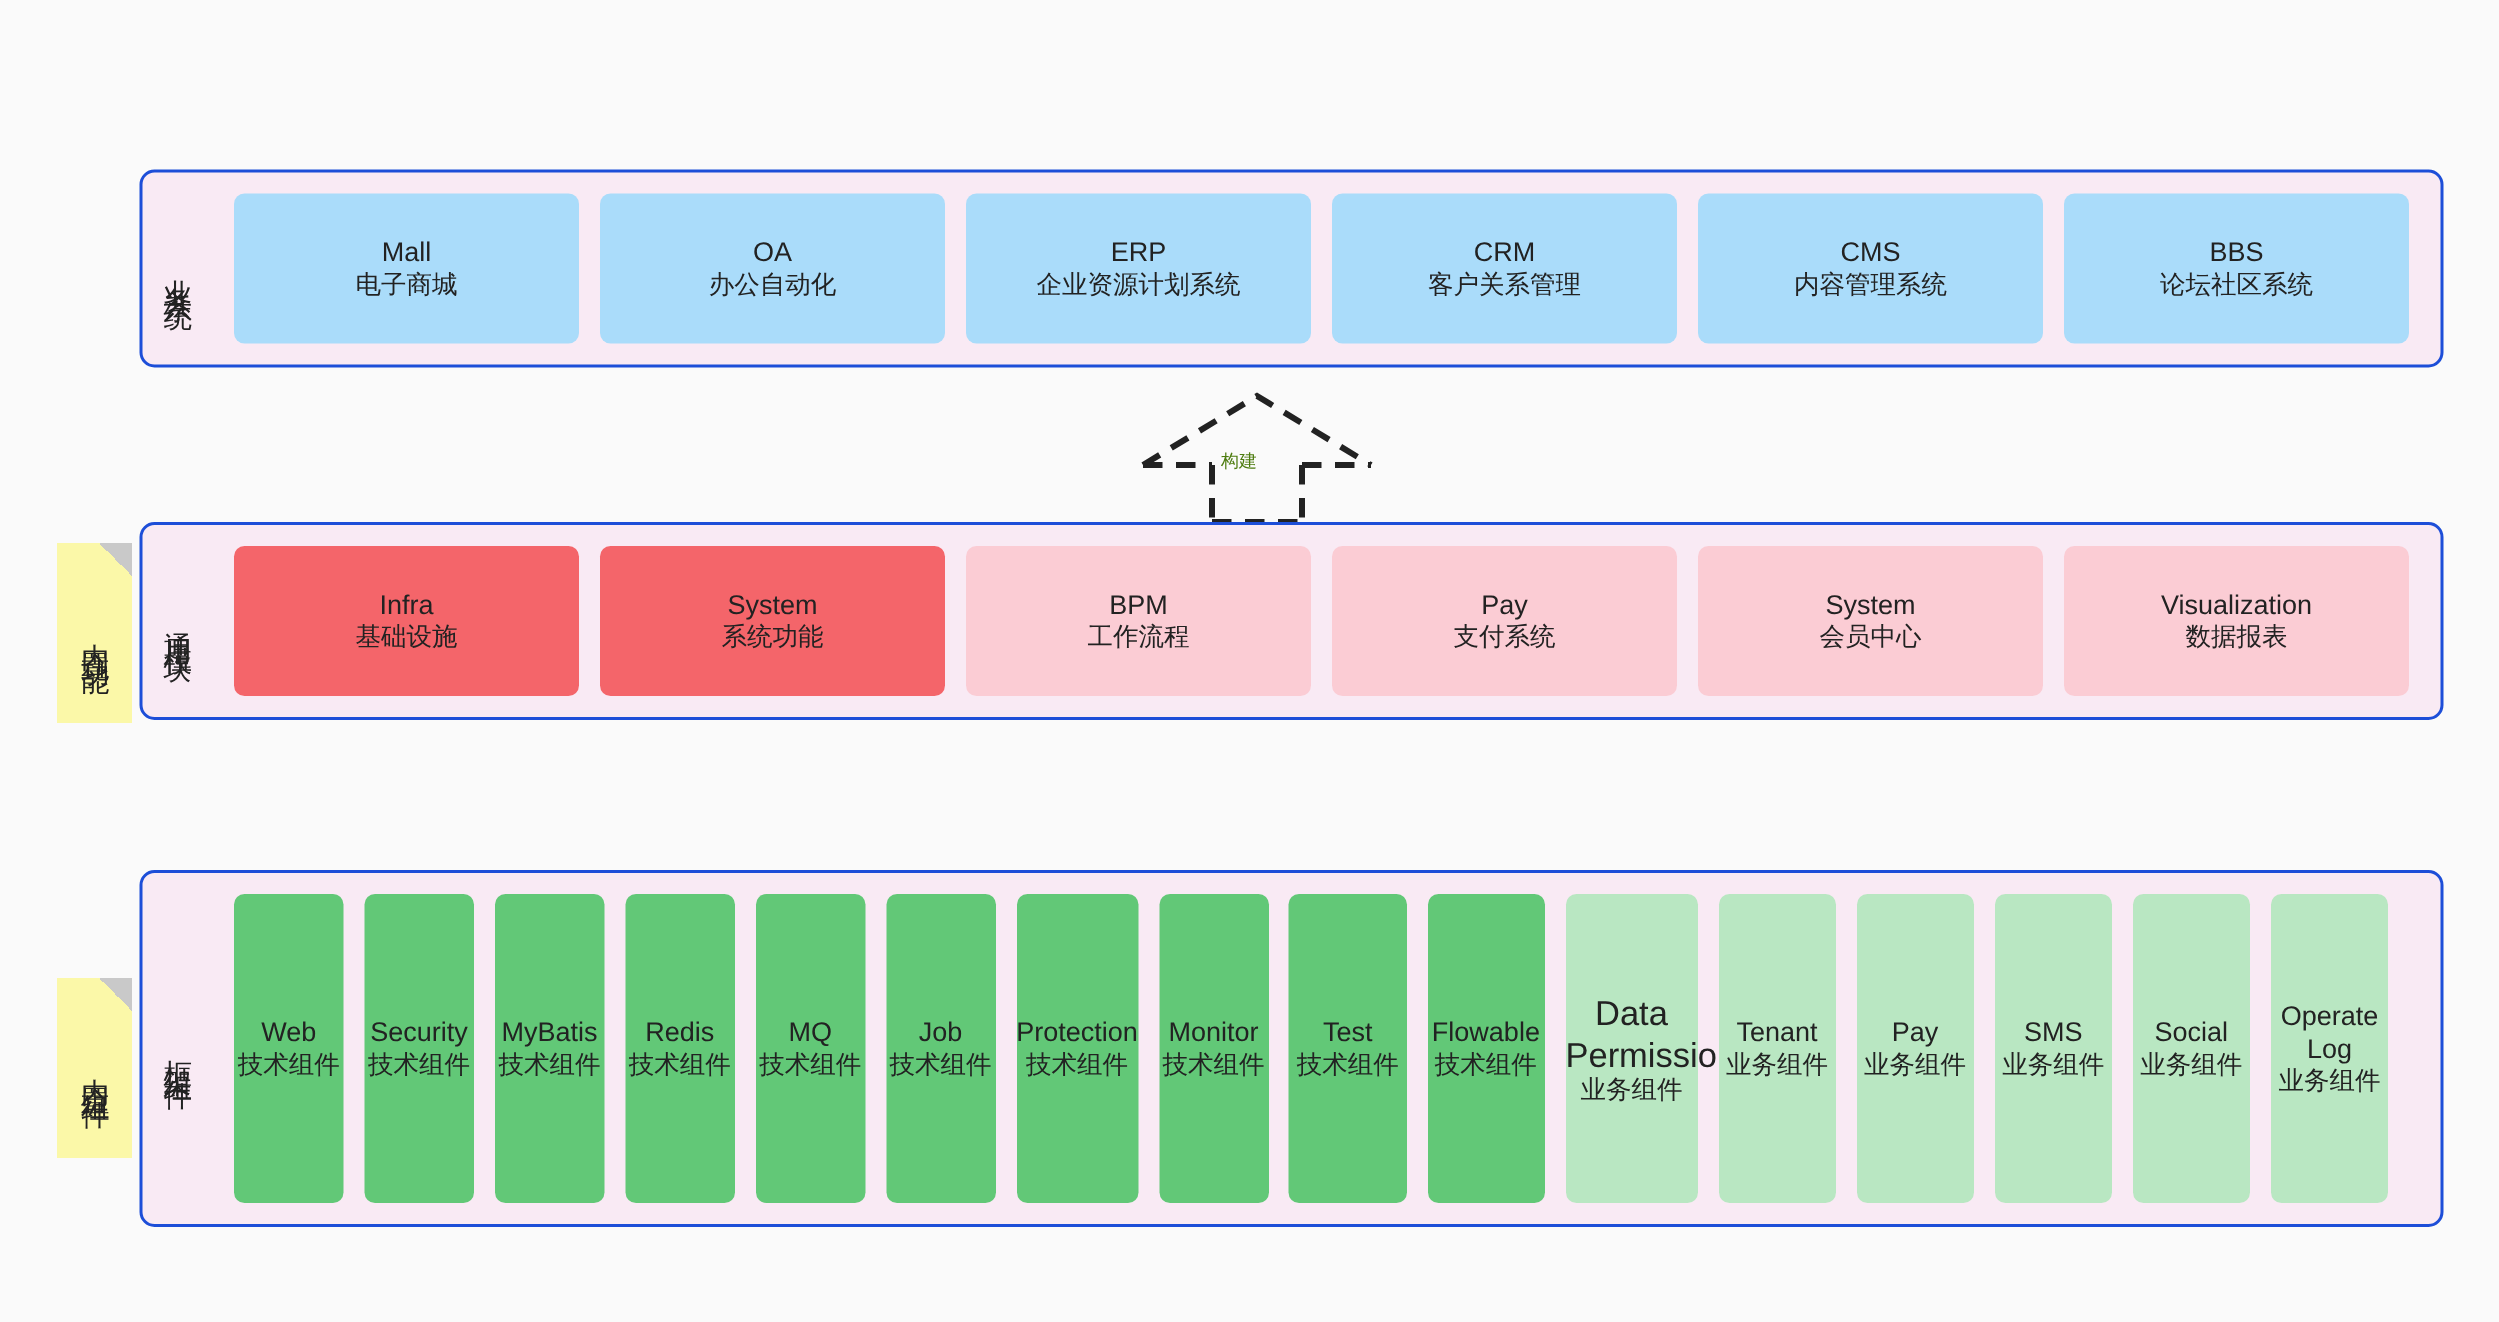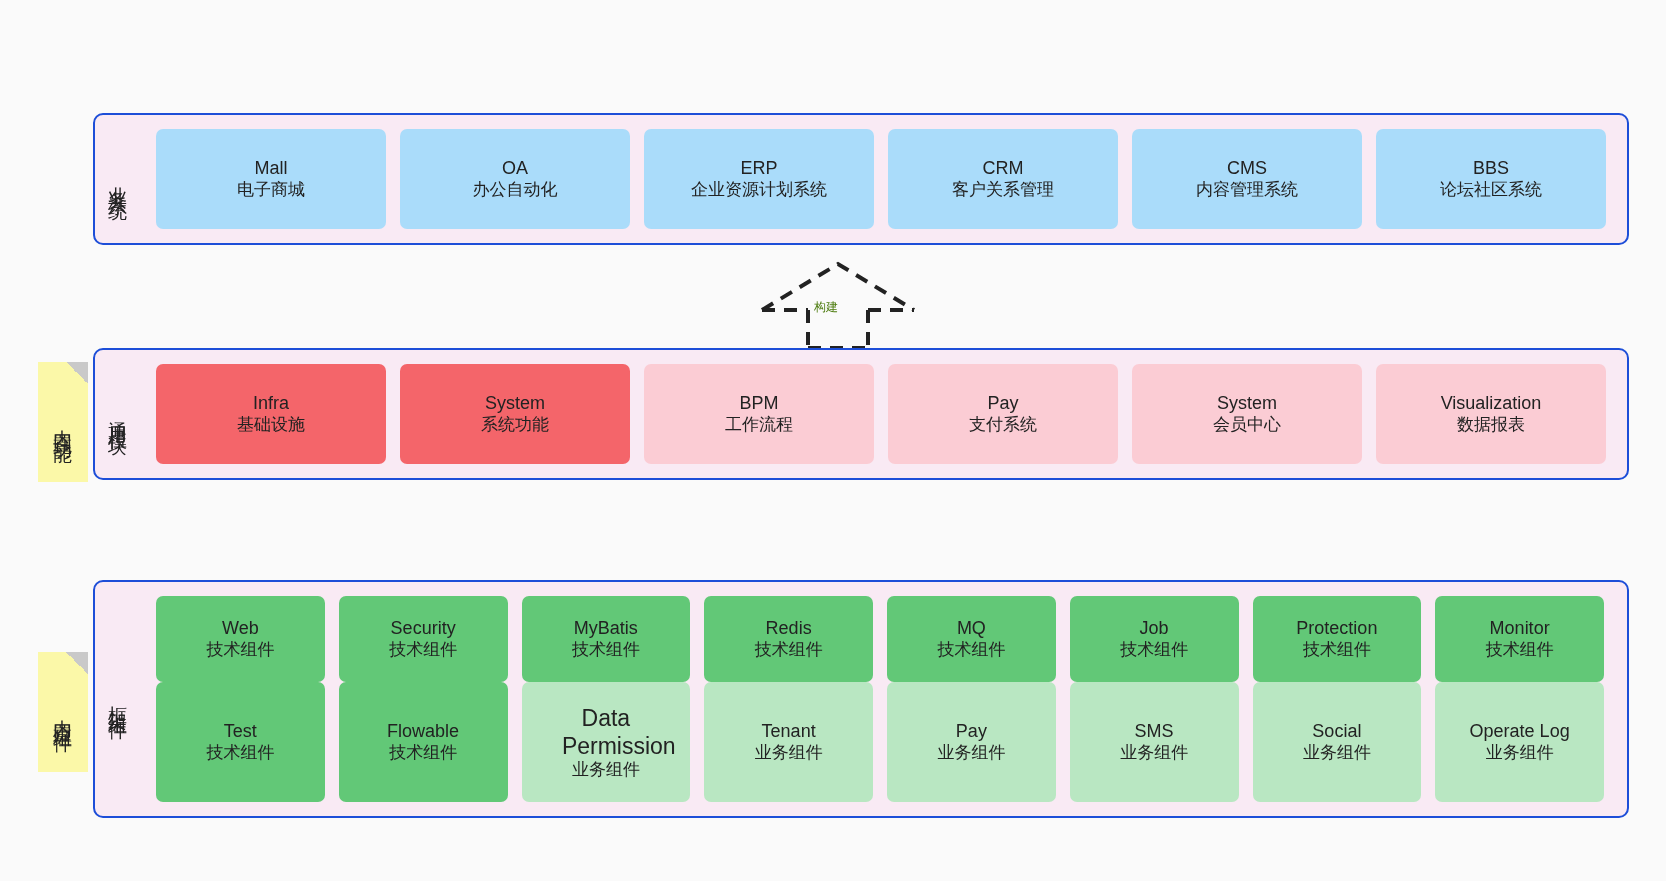--- a/index.html
+++ b/index.html
@@ -34,21 +34,21 @@
     line-height: 1;
     padding-top: 4px;
   }
   .cards {
     flex: 1 1 auto;
     display: flex;
     align-items: stretch;
     gap: 0;
     padding: 14px 14px 14px 8px;
   }
-  .cards.two-row { flex-direction: column; padding: 14px 16px 14px 8px; }
+  .cards.two-row { flex-direction: row; padding: 14px 28px 14px 8px; }
   .row { display: flex; flex: 1 1 auto; gap: 0; }
 
   
   .card {
     flex: 1 1 0;
     margin: 0 7px;
     border-radius: 7px;
     display: flex;
     flex-direction: column;
     align-items: center;

